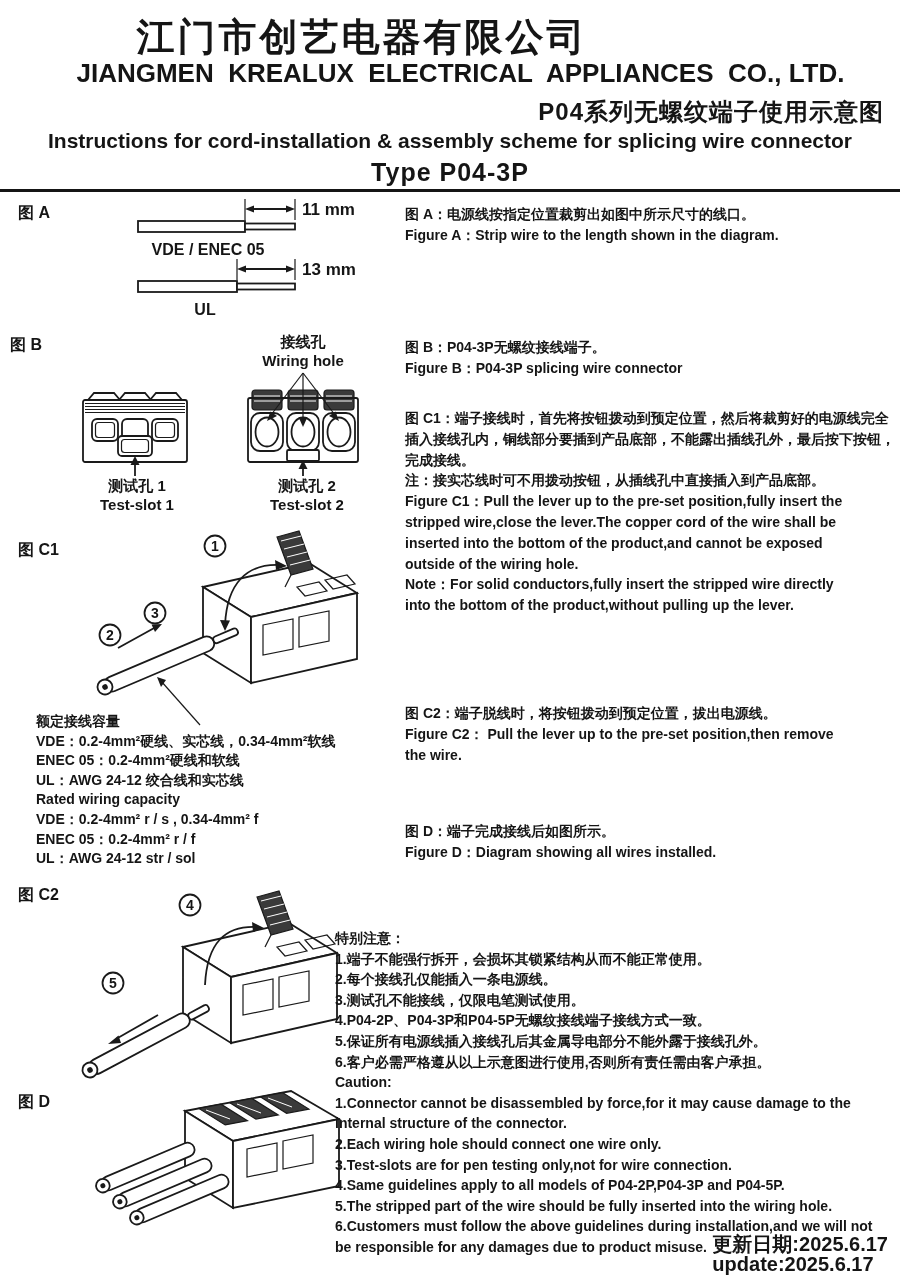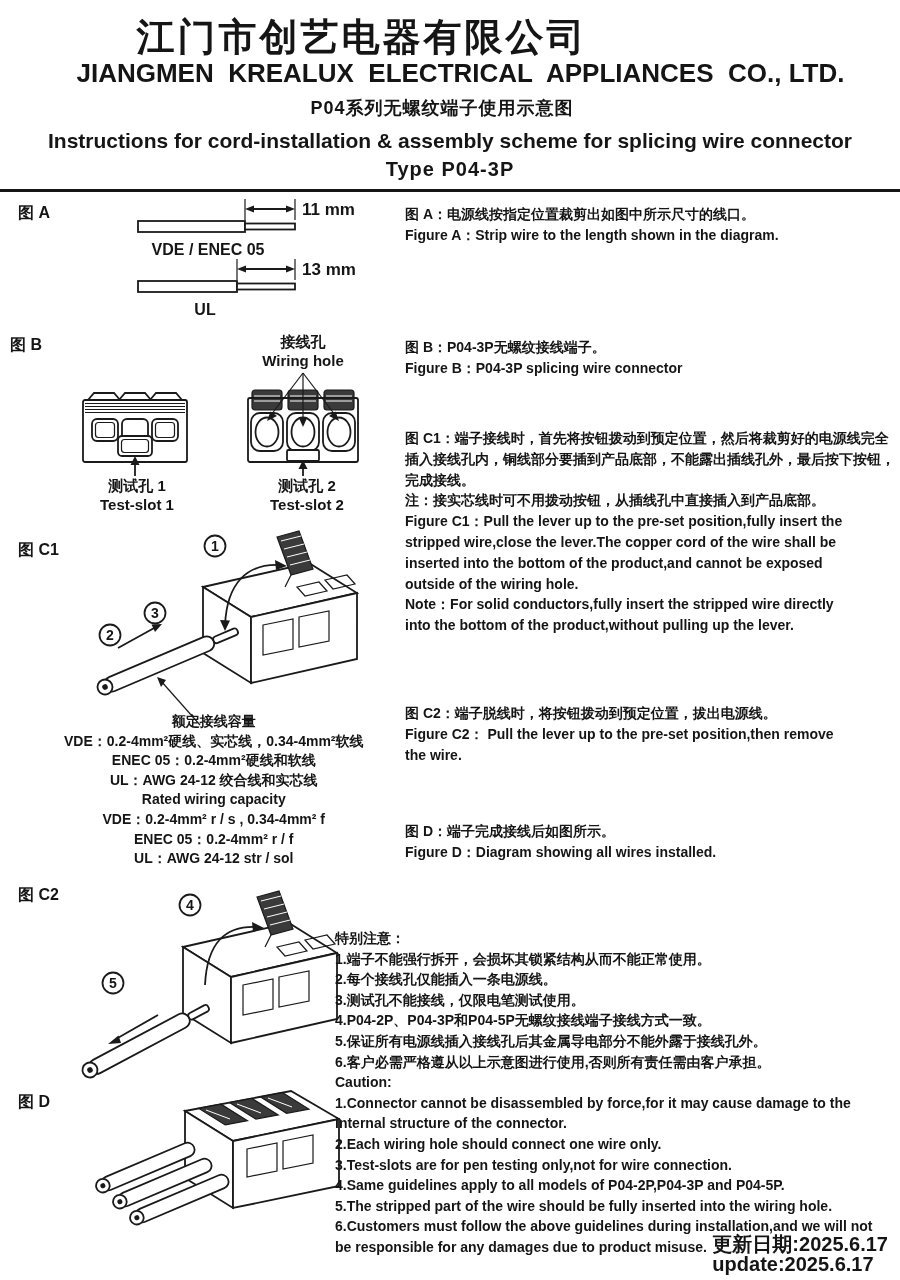--- a/index.html
+++ b/index.html
@@ -6,23 +6,23 @@
   body{
     width:900px;height:1280px;position:relative;background:#ffffff;
     font-family:"Liberation Sans","DejaVu Sans",sans-serif;color:#151515;
     overflow:hidden;
   }
   .abs{position:absolute;}
   .ctr{text-align:center;}
   
   .title-zh{top:12px;left:0;width:724px;font-size:38px;font-weight:bold;letter-spacing:3px;}
   .title-en{top:58px;left:0;width:867px;font-size:26px;font-weight:bold;white-space:pre;margin-left:27px;}
-  .sub-zh{top:96px;left:0;width:884px;font-size:18px;font-weight:bold;letter-spacing:1px;}
+  .sub-zh{top:96px;left:0;width:884px;font-size:24px;font-weight:bold;letter-spacing:1px;text-align:right;}
   .sub-en{top:129px;left:0;width:900px;font-size:21px;font-weight:bold;}
-  .type-line{top:158px;left:0;width:900px;font-size:20px;font-weight:bold;letter-spacing:1px;}
+  .type-line{top:158px;left:0;width:900px;font-size:25px;font-weight:bold;letter-spacing:1px;}
   .rule{top:189px;left:0;width:900px;height:3px;background:#151515;}
   
   .figlabel{font-size:16px;font-weight:bold;}
   
   .desc{font-size:14px;font-weight:bold;line-height:20.8px;white-space:pre;}
   .capacity{font-size:14px;font-weight:bold;line-height:19.6px;white-space:pre;}
   .caution{font-size:14px;font-weight:bold;line-height:20.6px;white-space:pre;margin-top:40px;}
   .sublabel{font-size:15px;font-weight:bold;line-height:19px;text-align:center;}
   .footer{font-size:20px;font-weight:bold;line-height:20px;text-align:left;}
   
@@ -179,21 +179,21 @@
   <g>
       <circle class="fw" cx="25" cy="110" r="10.5"></circle>
       <text x="25" y="115" font-size="14" text-anchor="middle">2</text>
     </g>
   <g>
       <circle class="fw" cx="70" cy="88" r="10.5"></circle>
       <text x="70" y="93" font-size="14" text-anchor="middle">3</text>
     </g>
 </svg>
 
-<div class="abs capacity" style="left:64px;top:712px;text-align:center;">额定接线容量
+<div class="abs capacity" style="left:36px;top:712px;">额定接线容量
 VDE：0.2-4mm²硬线、实芯线，0.34-4mm²软线
 ENEC 05：0.2-4mm²硬线和软线
 UL：AWG 24-12 绞合线和实芯线
 Rated wiring capacity
 VDE：0.2-4mm² r / s , 0.34-4mm² f
 ENEC 05：0.2-4mm² r / f
 UL：AWG 24-12 str / sol</div>
 
 <div class="abs figlabel" style="left:18px;top:885px;">图 C2</div>
 
@@ -268,21 +268,21 @@
     <rect class="fw" x="58" y="89" width="100" height="14" rx="7"></rect>
     <circle class="fw" cx="59" cy="96" r="6.8"></circle>
       <circle class="ah" cx="59" cy="96" r="2.5"></circle>
   </g>
 </svg>
 
 <div class="abs desc" style="left:405px;top:204px;">图 A：电源线按指定位置裁剪出如图中所示尺寸的线口。
 Figure A：Strip wire to the length shown in the diagram.</div>
 <div class="abs desc" style="left:405px;top:337px;">图 B：P04-3P无螺纹接线端子。
 Figure B：P04-3P splicing wire connector</div>
-<div class="abs desc" style="left:405px;top:428px;">图 C1：端子接线时，首先将按钮拨动到预定位置，然后将裁剪好的电源线完全
+<div class="abs desc" style="left:405px;top:408px;">图 C1：端子接线时，首先将按钮拨动到预定位置，然后将裁剪好的电源线完全
 插入接线孔内，铜线部分要插到产品底部，不能露出插线孔外，最后按下按钮，
 完成接线。
 注：接实芯线时可不用拨动按钮，从插线孔中直接插入到产品底部。
 Figure C1：Pull the lever up to the pre-set position,fully insert the
 stripped wire,close the lever.The copper cord of the wire shall be
 inserted into the bottom of the product,and cannot be exposed
 outside of the wiring hole.
 Note：For solid conductors,fully insert the stripped wire directly
 into the bottom of the product,without pulling up the lever.</div>
 <div class="abs desc" style="left:405px;top:703px;">图 C2：端子脱线时，将按钮拨动到预定位置，拔出电源线。

